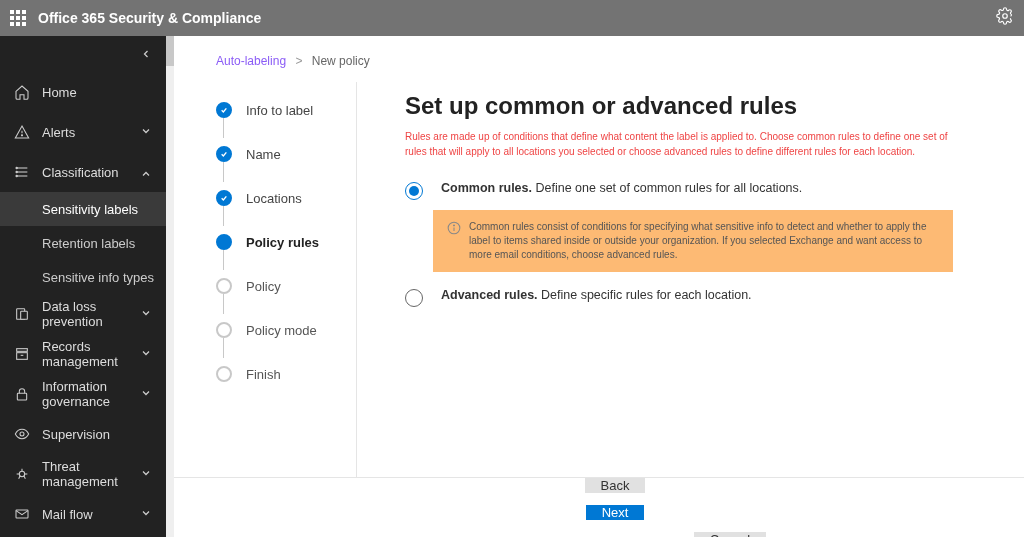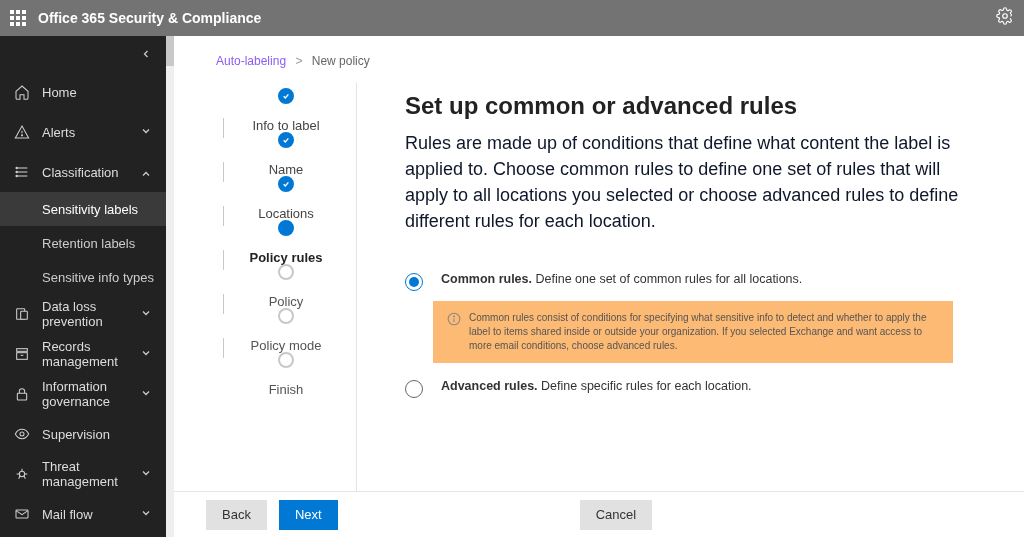--- a/index.html
+++ b/index.html
@@ -32,49 +32,49 @@
   .content-wrap { flex: 1; display: flex; flex-direction: column; position: relative; }
   .scroll-deco { position: absolute; left: 0; top: 0; bottom: 0; width: 8px; background: #efefef; }
   .scroll-deco::after { content:""; position:absolute; left:0; top:0; width:8px; height:30px; background:#c8c8c8; }
 
   .breadcrumb { padding: 18px 0 14px 50px; font-size: 12px; color: #666; }
   .breadcrumb a { color: #8b5cf6; text-decoration: none; cursor: pointer; }
   .breadcrumb .sep { margin: 0 6px; color: #999; }
 
   .wizard-row { display: flex; flex: 1; min-height: 0; }
   .steps-col { width: 190px; padding-left: 50px; padding-top: 6px; }
-  .step { display: flex; align-items: center; gap: 14px; height: 44px; position: relative; flex-direction: column; }
+  .step { display: flex; align-items: center; gap: 14px; height: 44px; position: relative; }
   .step::after { content: ""; position: absolute; left: 7px; top: 30px; width: 1px; height: 20px; background: #c8c8c8; }
   .step:last-child::after { display: none; }
   .step-dot { width: 16px; height: 16px; border-radius: 50%; border: 2px solid #c8c8c8; background: #fff; flex-shrink: 0; display: flex; align-items: center; justify-content: center; }
   .step.done .step-dot { background: #0078d4; border-color: #0078d4; }
   .step.done .step-dot svg { display: block; }
   .step.current .step-dot { background: #0078d4; border-color: #0078d4; }
   .step-label { font-size: 13px; color: #555; cursor: pointer; }
   .step.current .step-label { font-weight: 600; color: #222; }
   .step.done .step-label { color: #444; }
 
   .divider { width: 1px; background: #e5e5e5; margin: 0 20px 0 0; }
 
   .form-col { flex: 1; padding: 10px 0 0 28px; overflow: hidden; }
   .page-heading { font-size: 24px; font-weight: 600; color: #222; margin-bottom: 10px; }
-  .page-desc { font-size: 18px; color: #0f172a; line-height: 1.45; max-width: 560px; margin-bottom: 38px; }
+  .page-desc { font-size: 10px; color: #ef4444; line-height: 1.45; max-width: 560px; margin-bottom: 22px; }
 
   .radio-row { display: flex; align-items: flex-start; gap: 18px; margin-bottom: 10px; cursor: pointer; }
   .radio-outer { width: 18px; height: 18px; border-radius: 50%; border: 1px solid #666; display: flex; align-items: center; justify-content: center; flex-shrink: 0; margin-top: 1px; }
   .radio-row.selected .radio-outer { border-color: #0078d4; }
   .radio-inner { width: 10px; height: 10px; border-radius: 50%; background: #0078d4; display: none; }
   .radio-row.selected .radio-inner { display: block; }
   .radio-text { font-size: 12.5px; color: #333; }
   .radio-text b { font-weight: 600; }
 
   .info-callout { margin: 4px 0 16px 28px; background: #fdba74; padding: 10px 14px; font-size: 10px; color: #555; display: flex; gap: 8px; max-width: 520px; line-height: 1.4; }
   .info-callout .i { flex-shrink:0; margin-top:1px; }
 
-  .footer { height: 46px; border-top: 1px solid #e5e5e5; display: flex; align-items: center; padding-left: 40px; gap: 12px; background: #fff; }
+  .footer { height: 60px; border-top: 1px solid #e5e5e5; display: flex; align-items: center; padding-left: 40px; gap: 12px; background: #fff; flex-direction: column; }
   .btn { height: 30px; padding: 0 16px; font-size: 13px; border: none; cursor: pointer; }
   .btn-default { background: #e1e1e1; color: #333; }
   .btn-primary { background: #0078d4; color: #fff; }
   .btn-cancel { margin-left: 230px; background:#e1e1e1; color:#333; }
 </style>
 </head>
 <body>
 
 <div class="topbar">
   <div class="topbar-left">

